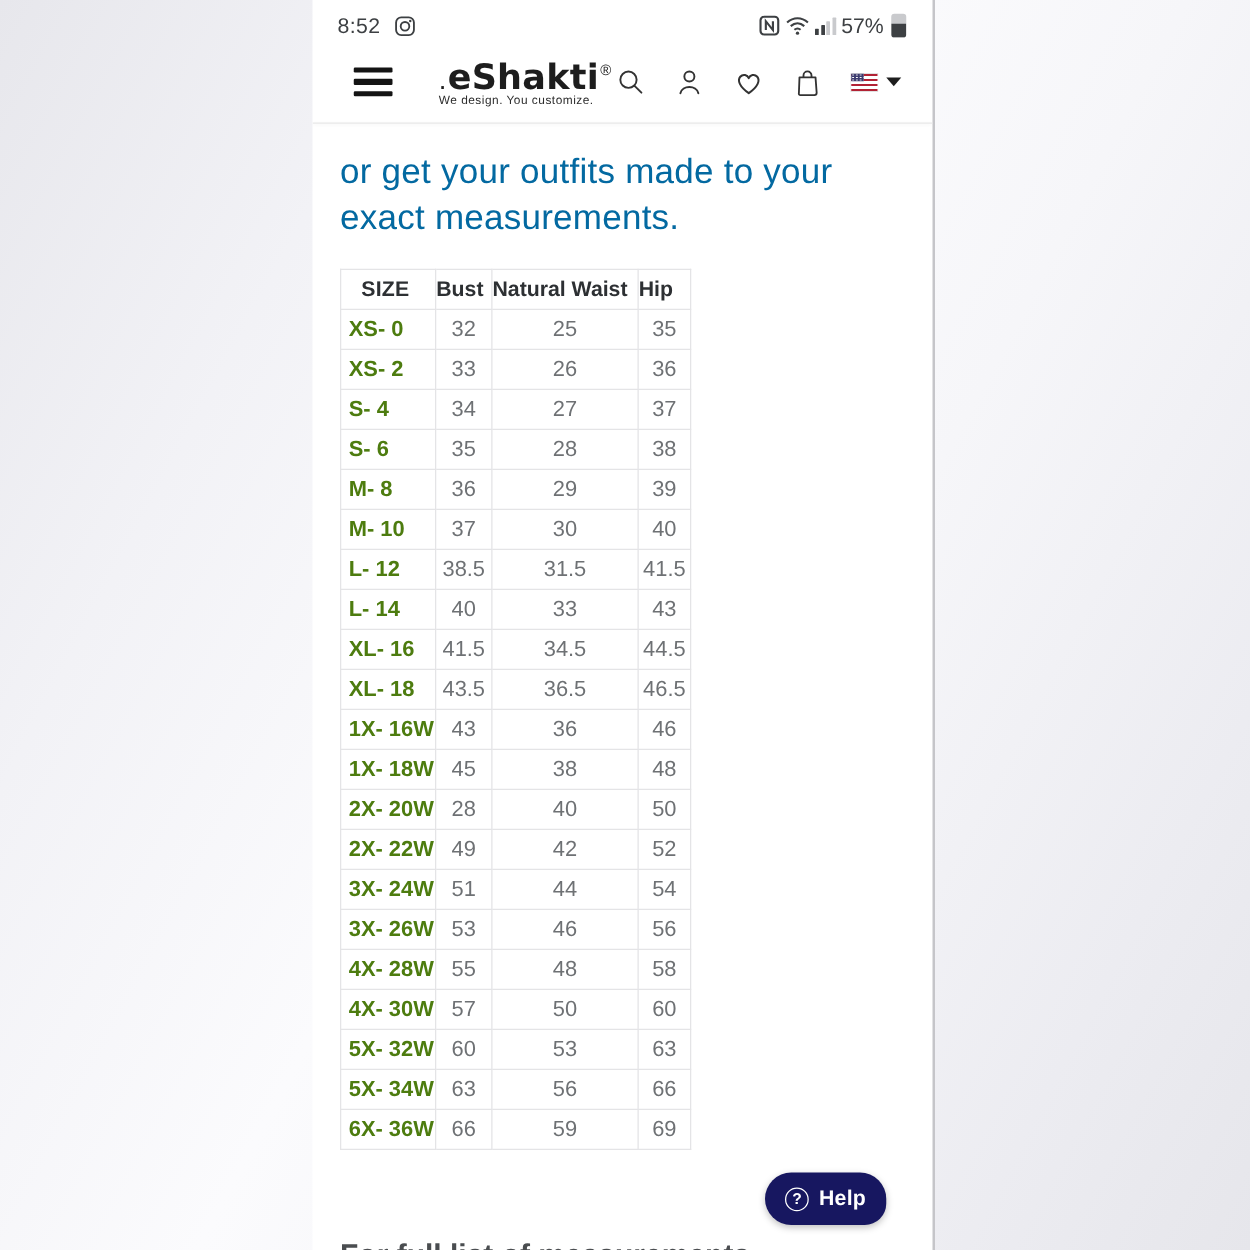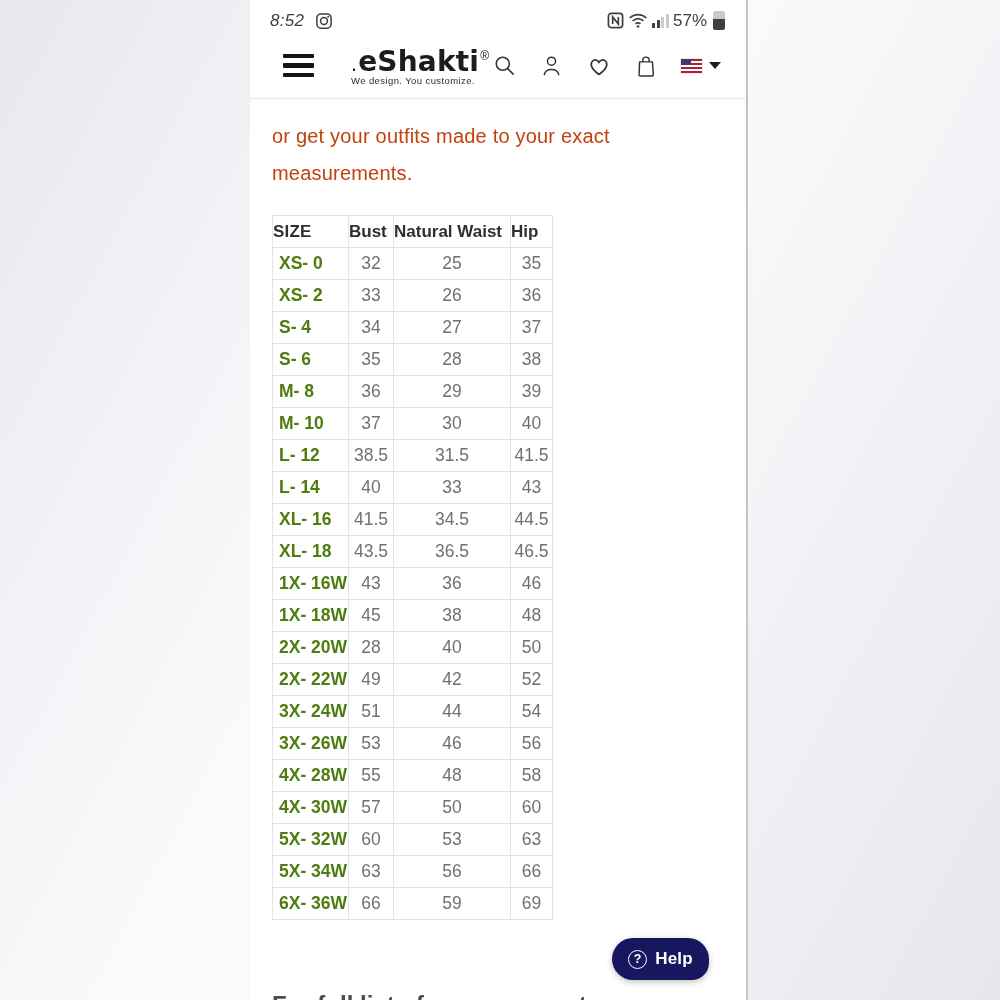--- a/index.html
+++ b/index.html
@@ -14,21 +14,21 @@
     background:#ffffff; border-right:2px solid #c5c5c9; overflow:hidden;
   }
   
   .status-bar {
     display:flex; justify-content:space-between; align-items:center;
     padding:9px 21px 0 20px; height:32px; color:#3d4043; font-size:17px;
   }
   .sb-left, .sb-right { display:flex; align-items:center; }
   .sb-left { gap:11px; }
   .sb-right { gap:4px; }
-  .sb-time { letter-spacing:0.3px;font-style:italic; }
+  .sb-time { letter-spacing:0.3px; }
   .battery { width:12px; height:19px; border-radius:2.5px; background:#c9cacd; position:relative; overflow:hidden; margin-left:2px; }
   .battery .fill { position:absolute; bottom:0; left:0; width:100%; height:57%; background:#3d4043; }
   .signal-bars { display:flex; align-items:flex-end; gap:1.5px; height:14px; }
   .signal-bars i { display:block; width:3px; border-radius:0.5px; }
   .signal-bars i:nth-child(1){ height:5px;  background:#3d4043; }
   .signal-bars i:nth-child(2){ height:8px;  background:#3d4043; }
   .signal-bars i:nth-child(3){ height:11px; background:#c9cacd; }
   .signal-bars i:nth-child(4){ height:14px; background:#c9cacd; }
   
   .header { display:flex; align-items:center; padding:13px 25px 12px 33px; }
@@ -43,26 +43,26 @@
   .header-icons { margin-left:auto; display:flex; align-items:center; gap:24px; }
   .h-icon { display:flex; align-items:center; cursor:pointer; }
   .flag-wrap { display:flex; align-items:center; gap:7px; cursor:pointer; }
   .flag { width:21px; height:14px; position:relative; box-shadow:0 0 0 0.5px #d2d2d2;
     background:repeating-linear-gradient(to bottom, #b22234 0 2px, #ffffff 2px 4px); }
   .flag .canton { position:absolute; left:0; top:0; width:9.5px; height:6px; background:#3c3b6e;
     background-image:radial-gradient(#ffffff 0.5px, transparent 0.6px); background-size:3px 2px; }
   .caret { width:0; height:0; border-left:6px solid transparent; border-right:6px solid transparent; border-top:7px solid #1e1e1e; }
   .header-divider { height:1px; background:#e7e7e8; box-shadow:0 1px 3px rgba(0,0,0,0.06); }
   
-  .intro { margin:19px 24px 0 22px; width:455px; font-size:20px; line-height:37px; color:#c2410c; letter-spacing:0.2px; }
+  .intro { margin:19px 24px 0 22px; width:455px; font-size:28px; line-height:37px; color:#0369a1; letter-spacing:0.2px; }
   
   .size-table { margin:23px 0 0 22px; border-collapse:collapse; table-layout:fixed; }
   .size-table th, .size-table td { border:1px solid #e4e4e6; white-space:nowrap; overflow:hidden; }
   .size-table th { height:32px; font-size:17px; font-weight:600; color:#2d3033; text-align:left; }
-  .size-table th.c-size { text-align:left; padding-left:0; letter-spacing:0.2px; }
+  .size-table th.c-size { text-align:left; padding-left:16px; letter-spacing:0.2px; }
   .size-table td { height:32px; font-size:17.5px; }
   .size-table td.size { text-align:left; padding-left:6px; color:#4d7c0f; font-weight:600; }
   .size-table td.num { text-align:center; color:#6e7174; }
   
   .help-btn {
     position:absolute; left:362px; top:938px; width:97px; height:42px;
     background:#171760; border-radius:22px 22px 18px 22px;
     display:flex; align-items:center; justify-content:center; gap:8px;
     color:#ffffff; cursor:pointer; box-shadow:0 2px 6px rgba(0,0,0,0.25);
   }

